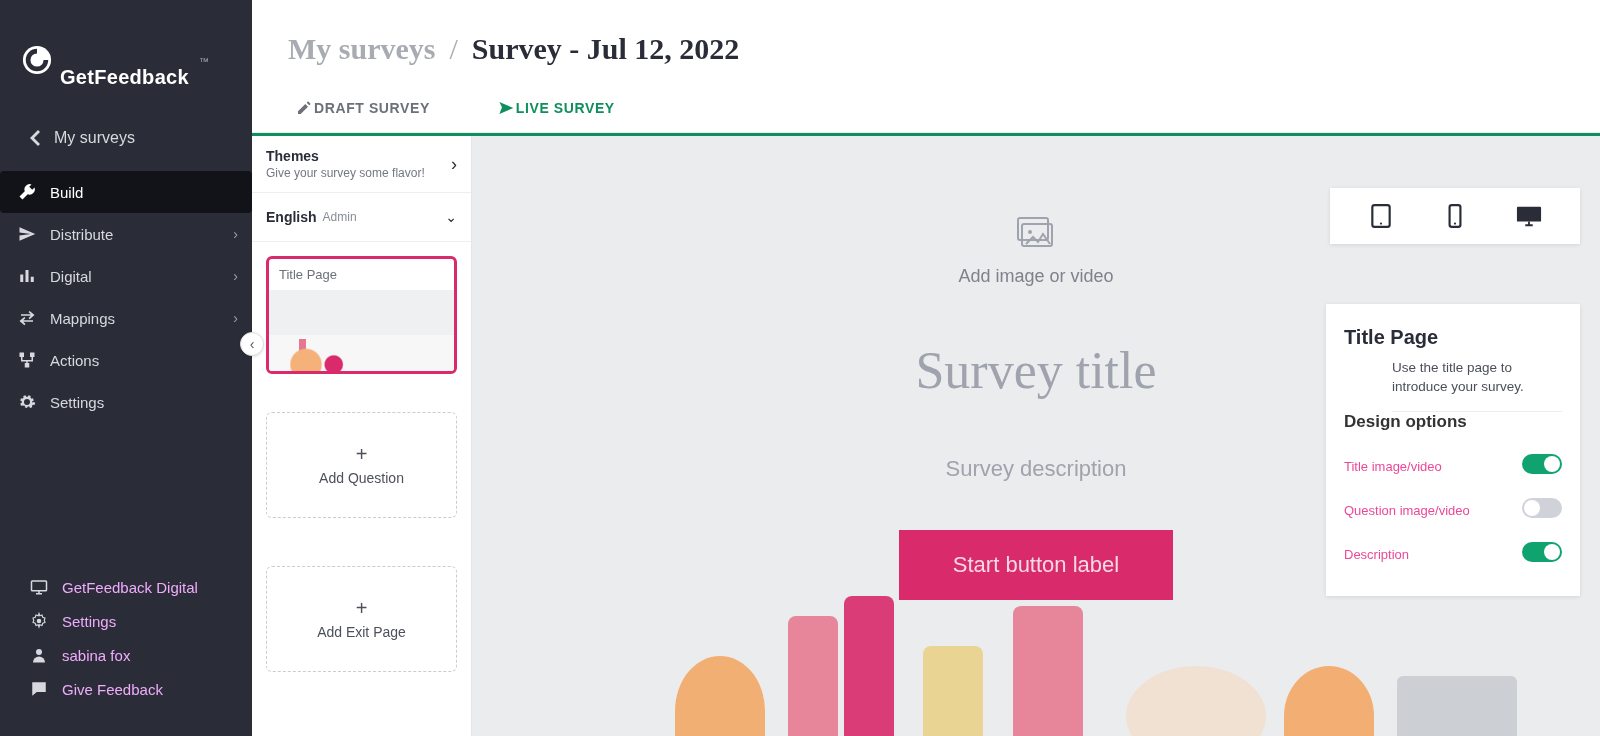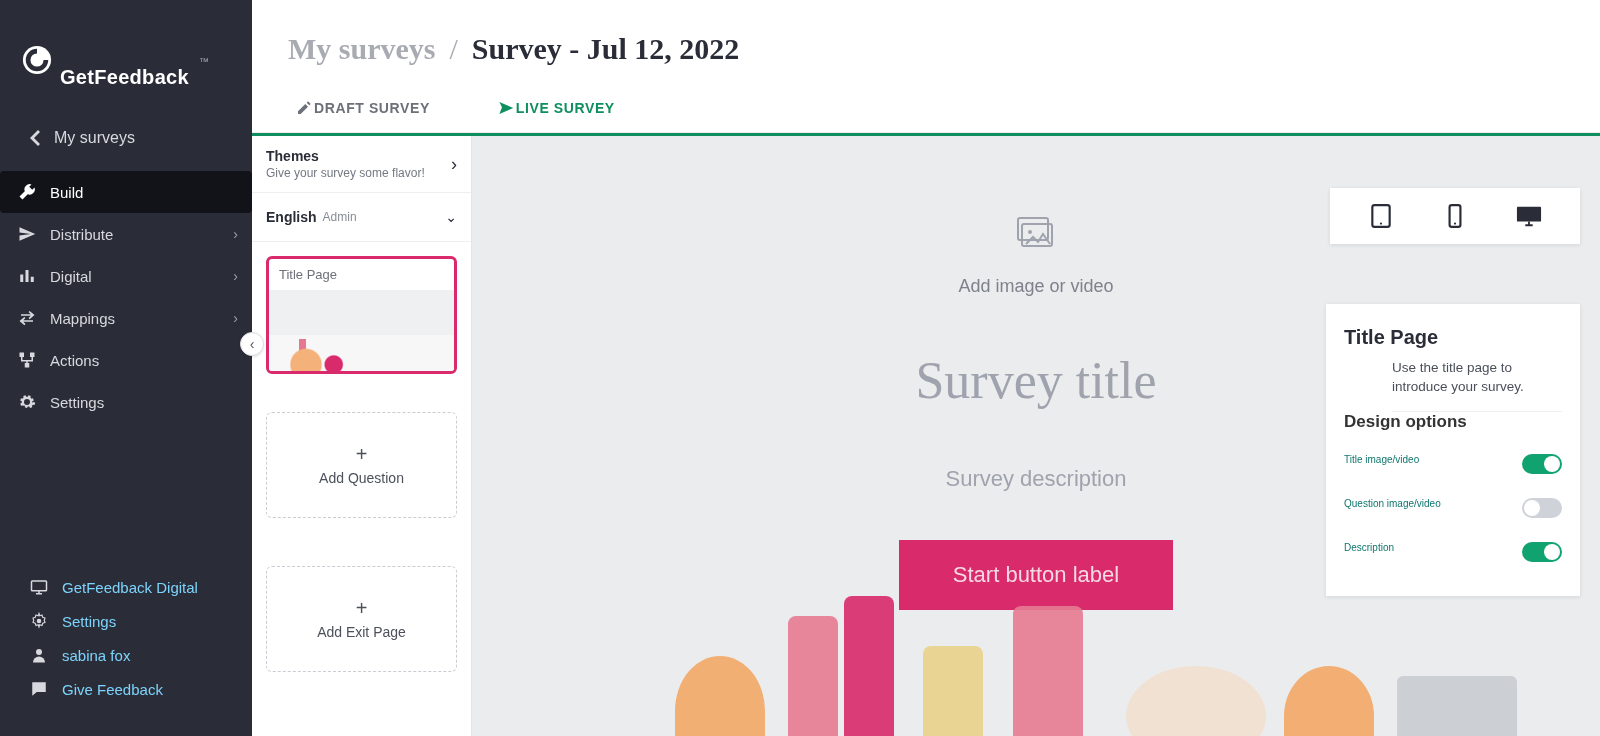--- a/index.html
+++ b/index.html
@@ -16,21 +16,21 @@
   .nav-back { display:flex; align-items:center; gap:14px; padding: 18px 30px; color:#d7d9de; font-size:16px; cursor:pointer; }
   .nav-back svg { width:10px; height:16px; fill:#d7d9de; }
 
   .nav-group { padding: 6px 0; }
   .nav-item { display:flex; align-items:center; padding: 12px 18px; border-radius:4px; color:#d7d9de; font-size:15px; cursor:pointer; position:relative; }
   .nav-item .mi { width:18px; height:18px; margin-right:14px; display:inline-flex; align-items:center; justify-content:center; }
   .nav-item .chev { position:absolute; right:14px; font-size:14px; color:#9aa0ab; }
   .nav-item.active { background:#111318; color:#fff; }
 
   .sidebar-bottom { margin-top:auto; padding: 16px 12px 30px 12px; }
-  .sb-item { display:flex; align-items:center; padding:8px 18px; color:#7dd3fc; font-size:15px; cursor:pointer; }
+  .sb-item { display:flex; align-items:center; padding:8px 18px; color:#f0abfc; font-size:15px; cursor:pointer; }
   .sb-item .mi { width:18px; height:18px; margin-right:14px; display:inline-flex; align-items:center; justify-content:center; }
 
   
   .main { flex:1; background:#fff; display:flex; flex-direction:column; min-width:0; }
   .header { padding: 32px 36px 10px 36px; }
   .breadcrumbs { display:flex; align-items:baseline; gap:14px; font-family: Georgia, serif; }
   .bc-root { color:#a8abb2; font-size:30px; font-weight:600; }
   .bc-sep  { color:#a8abb2; font-size:30px; }
   .bc-title{ color:#2a2d38; font-size:30px; font-weight:700; }
 
@@ -70,37 +70,37 @@
   .collapse-handle { position:absolute; left:-12px; top:196px; width:24px; height:24px; background:#fff; border:1px solid #ddd; border-radius:50%; display:flex; align-items:center; justify-content:center; font-size:14px; color:#555; cursor:pointer; z-index:5; box-shadow:0 1px 3px rgba(0,0,0,0.12); }
 
   
   .canvas-wrap { flex:1; background:#EBECEE; position:relative; display:flex; align-items:flex-start; justify-content:center; overflow:hidden; }
 
   .device-switch { position:absolute; top:52px; right:20px; background:#fff; padding:14px 36px; display:flex; gap:44px; box-shadow:0 1px 4px rgba(0,0,0,0.1); z-index:3; }
   .device-switch .dev { width:30px; height:28px; display:flex; align-items:center; justify-content:center; cursor:pointer; }
   .device-switch svg { width:26px; height:26px; fill:#2a2d38; }
 
   .preview { margin-top:0px; width:100%; height:100%; display:flex; flex-direction:column; align-items:center; }
-  .img-drop { margin-top:80px; display:flex; flex-direction:column; align-items:center; gap:26px; color:#7d828c; cursor:pointer; }
+  .img-drop { margin-top:80px; display:flex; flex-direction:column; align-items:center; gap:16px; color:#7d828c; cursor:pointer; }
   .img-drop svg { width:40px; height:34px; fill:#9ea3ad; }
   .img-drop-label { font-size:18px; }
 
   .survey-title { margin-top:54px; font-family: Georgia, serif; font-size:52px; color:#9ea3ad; background:transparent; border:none; text-align:center; width:80%; }
   .survey-desc { margin-top:56px; font-size:22px; color:#9ea3ad; background:transparent; border:none; text-align:center; width:70%; }
   .start-btn { margin-top:48px; background:#d92a6b; color:#f6d9e3; border:none; padding:22px 54px; font-size:22px; cursor:pointer; }
 
   .bg-foot { position:absolute; left:0; right:0; bottom:-30px; height:180px; pointer-events:none; opacity:0.9; }
   .bg-foot .blob { position:absolute; bottom:0; border-radius:50% 50% 0 0; }
 
   
   .props { position:absolute; right:20px; top:168px; width:254px; background:#fff; box-shadow:0 1px 4px rgba(0,0,0,0.1); padding:22px 18px; z-index:3; }
   .props h3 { font-size:20px; color:#2a2d38; margin-bottom:10px; }
   .props .desc { font-size:13.5px; color:#4b4f59; line-height:1.4; padding-bottom:14px; border-bottom:1px solid #eee;margin-left:48px; }
   .props h4 { font-size:17px; font-weight:700; margin:0 0 10px 0; }
-  .opt-row { display:flex; align-items:flex-start; justify-content:space-between; padding:12px 0; font-size:10px; color:#0f766e; }
+  .opt-row { display:flex; align-items:flex-end; justify-content:space-between; padding:12px 0; font-size:13px; color:#ec4899; }
 
   .toggle { position:relative; width:40px; height:20px; border-radius:99px; background:#cfd2d8; cursor:pointer; }
   .toggle .knob { position:absolute; top:2px; left:2px; width:16px; height:16px; background:#fff; border-radius:50%; transition:left .15s; }
   .toggle.on { background:#11a36f; }
   .toggle.on .knob { left:22px; }
 
   input::placeholder { color:#9ea3ad; }
 </style>
 </head>
 <body>

